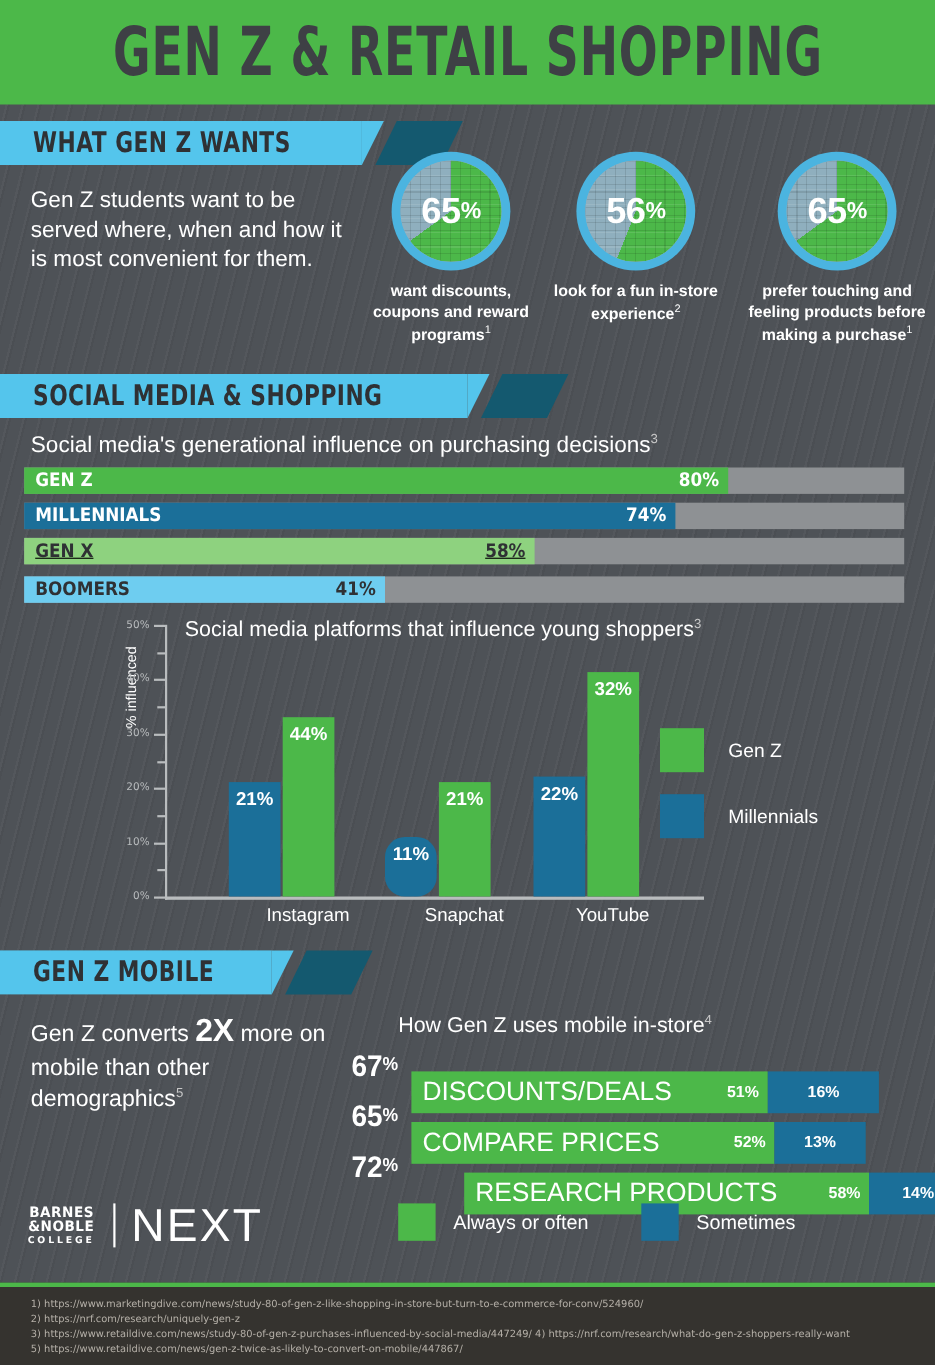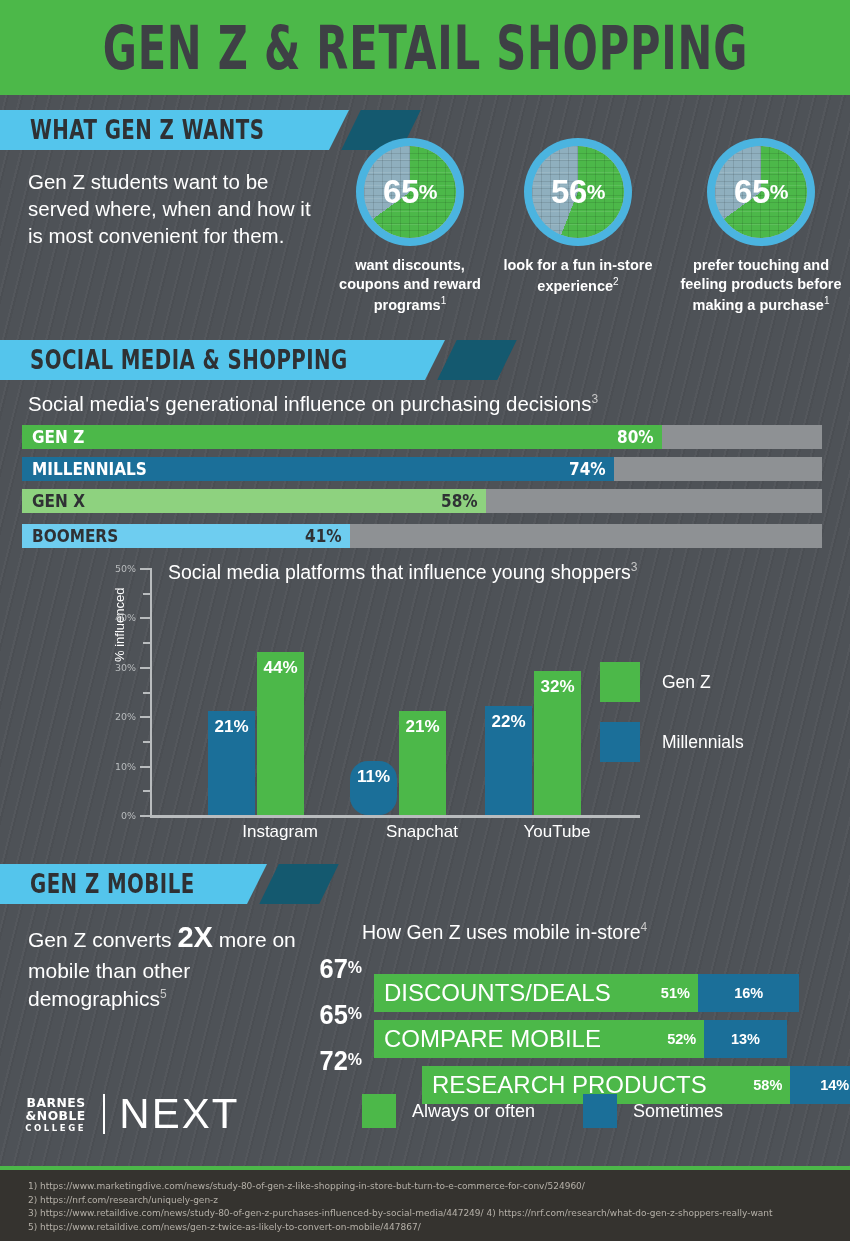--- a/index.html
+++ b/index.html
@@ -163,20 +163,21 @@
   }
   .tex-topo {
     background-image:
       repeating-radial-gradient(circle at 18% 60%, rgba(90,190,230,0.40) 0 1px, transparent 1px 11px),
       repeating-radial-gradient(circle at 72% 25%, rgba(90,190,230,0.35) 0 1px, transparent 1px 13px),
       repeating-radial-gradient(circle at 45% 85%, rgba(90,190,230,0.30) 0 1px, transparent 1px 15px);
   }
   .tex-dots {
     background-image: radial-gradient(rgba(0,0,0,0.20) 0.8px, transparent 0.9px);
     background-size: 5px 5px;
+    text-decoration: underline;
   }
 
   
   #col-chart { position: absolute; left: 0; top: 552px; width: 850px; height: 290px; }
   #col-title {
     position: absolute; left: 168px; top: 8px;
     color: #ffffff; font-size: 19.5px;
   }
   #col-title sup { font-size: 12px; color: #c8c8c8; }
   #ylabel {
@@ -423,21 +424,21 @@
         <div class="col tex-topo" style="left: 200px; height: 54.34px; background: rgb(27, 111, 153); border-radius: 18px;">
           <div class="cval">11%</div>
         </div>
         <div class="col tex-grid" style="left: 249px; height: 103.74px; background: rgb(76, 184, 73);">
           <div class="cval">21%</div>
         </div>
         <div class="cat-label" style="left: 202px;">Snapchat</div>
         <div class="col tex-topo" style="left: 335px; height: 108.68px; background: rgb(27, 111, 153);">
           <div class="cval">22%</div>
         </div>
-        <div class="col tex-grid" style="left: 384px; height: 144px; background: rgb(76, 184, 73); padding-left: 11px;">
+        <div class="col tex-grid" style="left: 384px; height: 204px; background: rgb(76, 184, 73); padding-left: 11px;">
           <div class="cval">32%</div>
         </div>
         <div class="cat-label" style="left: 337px;">YouTube</div>
       </div>
   <div class="legend-item" style="left: 600px; top: 110px;">
         <div class="legend-swatch tex-grid" style="background: rgb(76, 184, 73);"></div>
         <div class="legend-text">Gen Z</div>
       </div>
       <div class="legend-item" style="left: 600px; top: 170px;">
         <div class="legend-swatch tex-topo" style="background: rgb(27, 111, 153);"></div>
@@ -468,21 +469,21 @@
           </div>
           <div class="mob-seg tex-topo" style="width: 101.6px; background: rgb(27, 111, 153);">
             <span class="seg-pct centered">16%</span>
           </div>
         </div>
       </div>
       <div class="mob-row" style="top: 996px;">
         <div class="mob-total"><span>65</span><sup>%</sup></div>
         <div class="mob-bar">
           <div class="mob-seg tex-grid" style="width: 330.2px; background: rgb(76, 184, 73);">
-            <span class="seg-name">COMPARE MOBILE</span>
+            <span class="seg-name">COMPARE PRICES</span>
             <span class="seg-pct">52%</span>
           </div>
           <div class="mob-seg tex-topo" style="width: 82.55px; background: rgb(27, 111, 153);">
             <span class="seg-pct centered">13%</span>
           </div>
         </div>
       </div>
       <div class="mob-row" style="top: 1042px; gap: 48px;">
         <div class="mob-total"><span>72</span><sup>%</sup></div>
         <div class="mob-bar">

